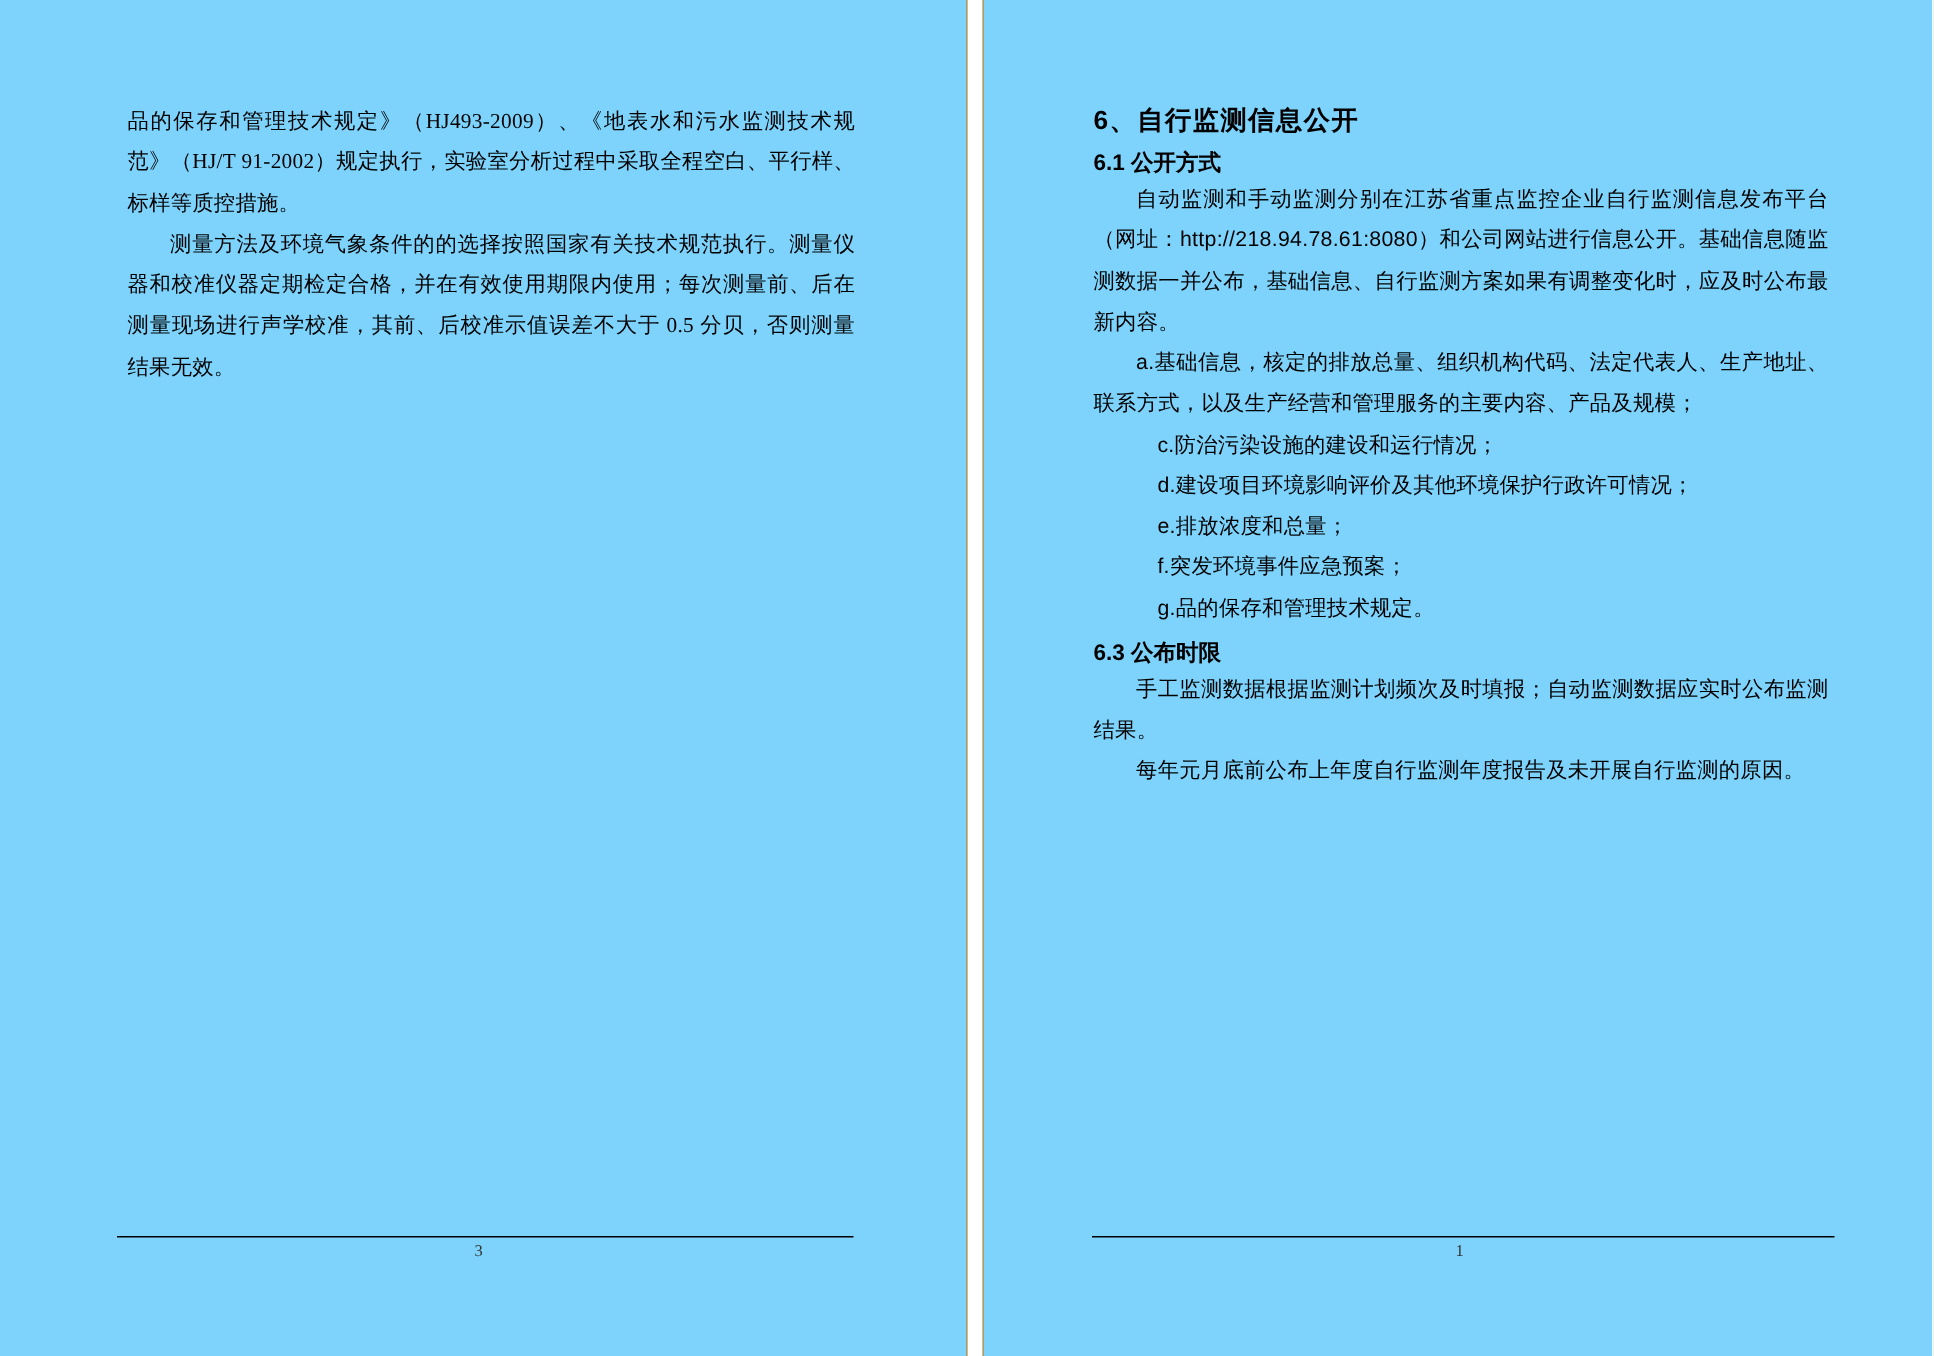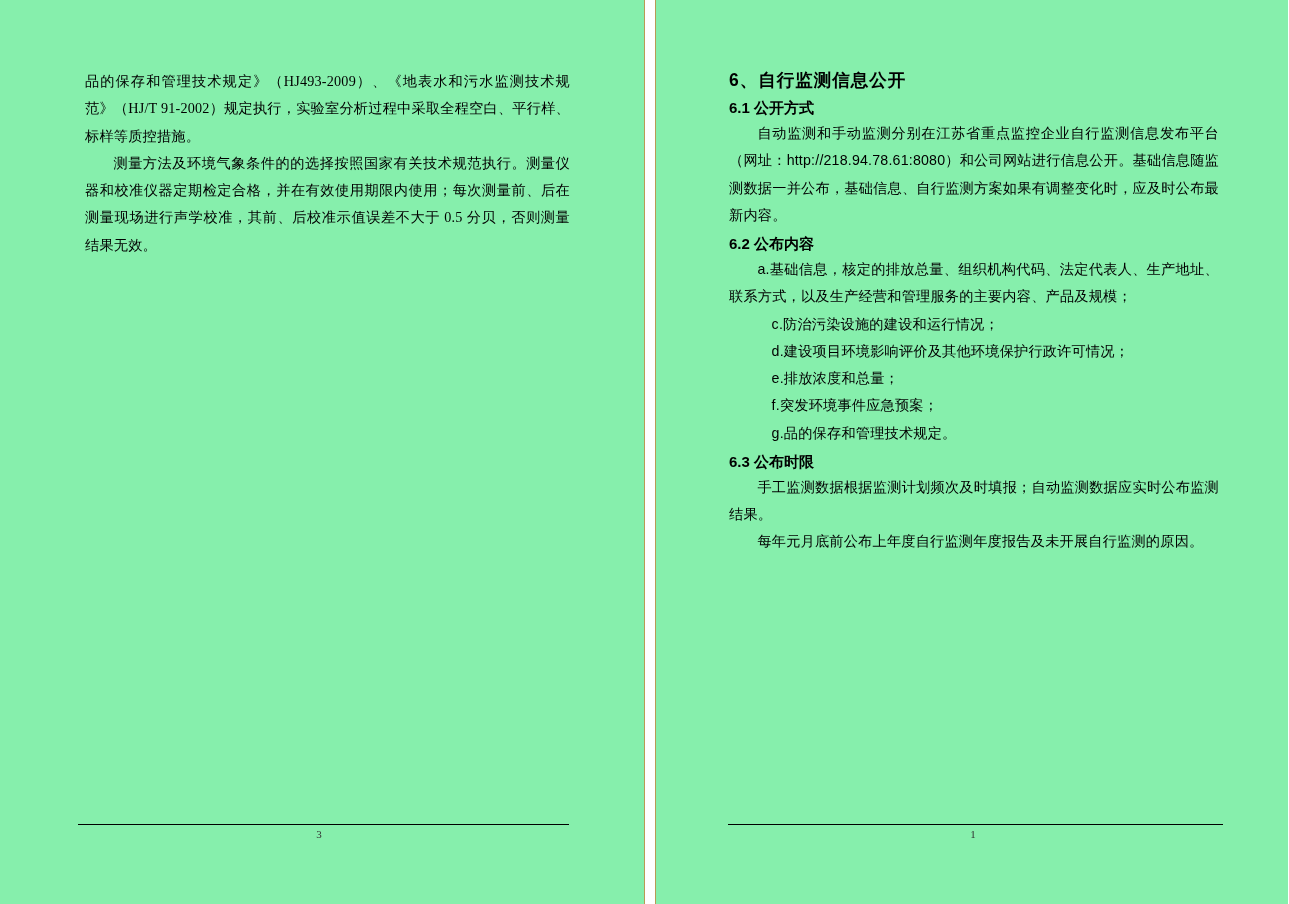--- a/index.html
+++ b/index.html
@@ -16,21 +16,21 @@
   }
   .viewport {
     position: absolute;
     inset: 0;
     display: flex;
     flex-direction: row;
   }
   
   .page {
     position: relative;
-    background: #86efac;
+    background: #7dd3fc;
     box-sizing: border-box;
     overflow: hidden;
   }
   .page-left {
     width: 645px;
     height: 904px;
     border-right: 1px solid #b99a55;
   }
   .page-gap {
     width: 10px;
@@ -133,21 +133,20 @@
   <div class="page-gap"></div>
 
   <div class="page page-right">
     <div class="page-inner-right">
 
       <h2 class="sec-title">6、自行监测信息公开</h2>
 
       <h3 class="sub-title">6.1 公开方式</h3>
       <p class="indent body-sans">自动监测和手动监测分别在江苏省重点监控企业自行监测信息发布平台（网址：http://218.94.78.61:8080）和公司网站进行信息公开。基础信息随监测数据一并公布，基础信息、自行监测方案如果有调整变化时，应及时公布最新内容。</p>
 
-      <h3 class="sub-title">6.2 公布内容</h3>
       <p class="indent body-sans">a.基础信息，核定的排放总量、组织机构代码、法定代表人、生产地址、联系方式，以及生产经营和管理服务的主要内容、产品及规模；</p>
       <p class="indent3 body-sans">c.防治污染设施的建设和运行情况；</p>
       <p class="indent3 body-sans">d.建设项目环境影响评价及其他环境保护行政许可情况；</p>
       <p class="indent3 body-sans">e.排放浓度和总量；</p>
       <p class="indent3 body-sans">f.突发环境事件应急预案；</p>
       <p class="indent3 body-sans">g.品的保存和管理技术规定。</p>
 
       <h3 class="sub-title">6.3 公布时限</h3>
       <p class="indent body-sans">手工监测数据根据监测计划频次及时填报；自动监测数据应实时公布监测结果。</p>
       <p class="indent body-sans">每年元月底前公布上年度自行监测年度报告及未开展自行监测的原因。</p>

